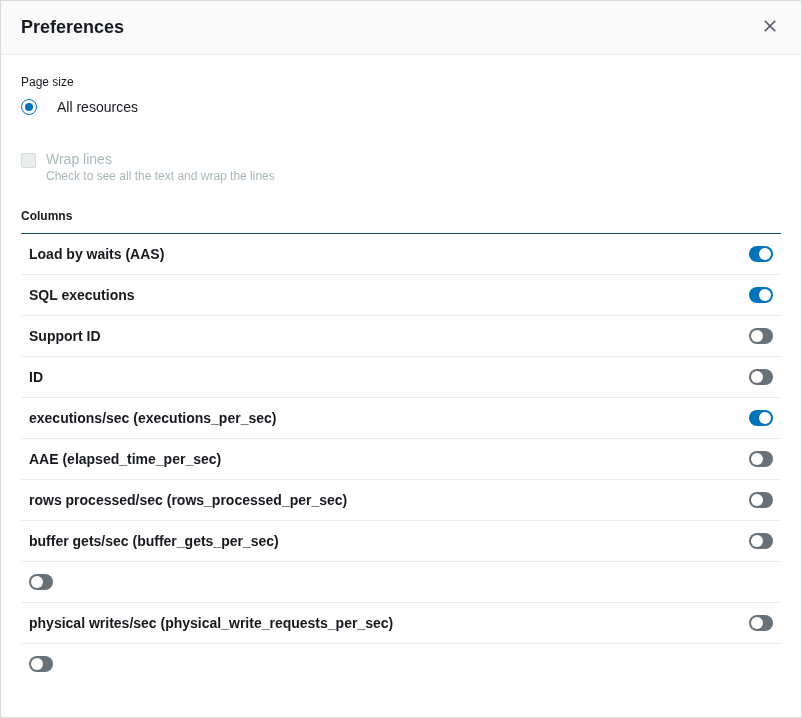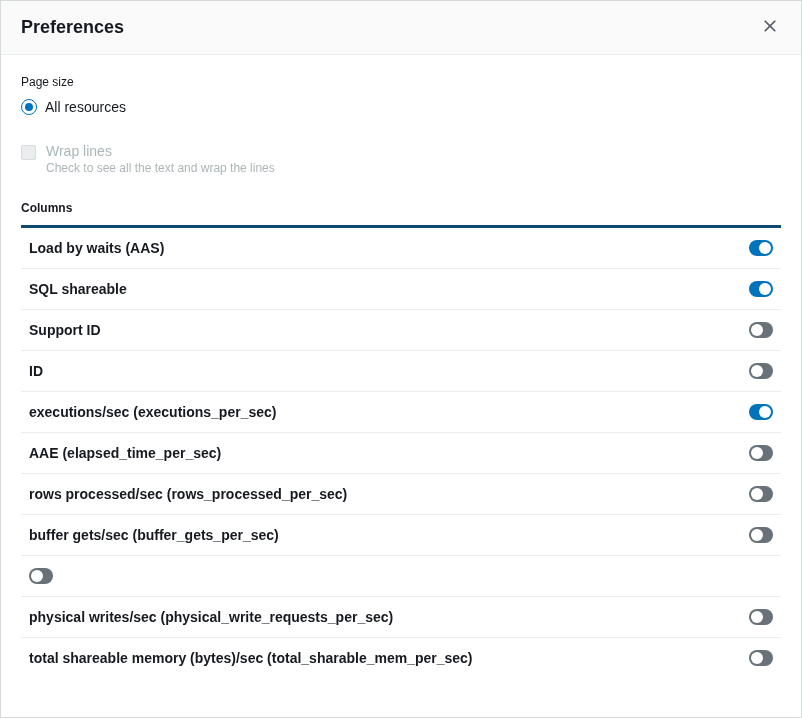--- a/index.html
+++ b/index.html
@@ -56,21 +56,21 @@
       overflow-y: auto;
     }
     .section-label {
       font-size: 12px;
       color: #16191f;
       margin-bottom: 10px;
     }
     .radio-row {
       display: flex;
       align-items: center;
-      gap: 8px;
+      gap: 20px;
       margin-left: 0;
     }
     .radio-input {
       appearance: none;
       width: 16px;
       height: 16px;
       border: 1px solid #0073bb;
       border-radius: 50%;
       position: relative;
       cursor: pointer;
@@ -85,21 +85,21 @@
       border-radius: 50%;
       top: 50%;
       left: 50%;
       transform: translate(-50%, -50%);
     }
     .radio-label {
       font-size: 14px;
       color: #16191f;
     }
     .checkbox-block {
-      margin-top: 28px;
+      margin-top: 36px;
       display: flex;
       align-items: flex-start;
       gap: 10px;
     }
     .checkbox-input {
       appearance: none;
       width: 15px;
       height: 15px;
       border: 1px solid #d5dbdb;
       background: #eaeded;
@@ -120,21 +120,21 @@
       color: #aab7b8;
       margin-top: 2px;
       text-align: right;
     }
     .columns-section {
       margin-top: 26px;
       font-weight: bold;
     }
     .columns-list {
       margin-top: 10px;
-      border-top: 3px solid #0c4a6e;
+      border-top: 1px solid #0c4a6e;
     }
     .column-row {
       display: flex;
       justify-content: space-between;
       align-items: center;
       padding: 12px 8px 12px 8px;
       border-bottom: 1px solid #eaeded;
     }
     .column-row:last-child {
       border-bottom: none;
@@ -208,21 +208,21 @@
     <div class="columns-section">
       <div class="section-label">Columns</div>
       <div class="columns-list" id="columns-list">
           <div class="column-row">
             <span class="column-label">Load by waits (AAS)</span>
             <div class="toggle on">
               <div class="toggle-knob"></div>
             </div>
           </div>
           <div class="column-row">
-            <span class="column-label">SQL shareable</span>
+            <span class="column-label">SQL executions</span>
             <div class="toggle on">
               <div class="toggle-knob"></div>
             </div>
           </div>
           <div class="column-row">
             <span class="column-label">Support ID</span>
             <div class="toggle off">
               <div class="toggle-knob"></div>
             </div>
           </div>
@@ -261,21 +261,20 @@
               <div class="toggle-knob"></div>
             </div>
           </div>
           <div class="column-row">
             <span class="column-label">physical writes/sec (physical_write_requests_per_sec)</span>
             <div class="toggle off">
               <div class="toggle-knob"></div>
             </div>
           </div>
           <div class="column-row">
-            <span class="column-label">total shareable memory (bytes)/sec (total_sharable_mem_per_sec)</span>
             <div class="toggle off">
               <div class="toggle-knob"></div>
             </div>
           </div>
         </div>
     </div>
   </div>
 </div>
 
 </body></html>

